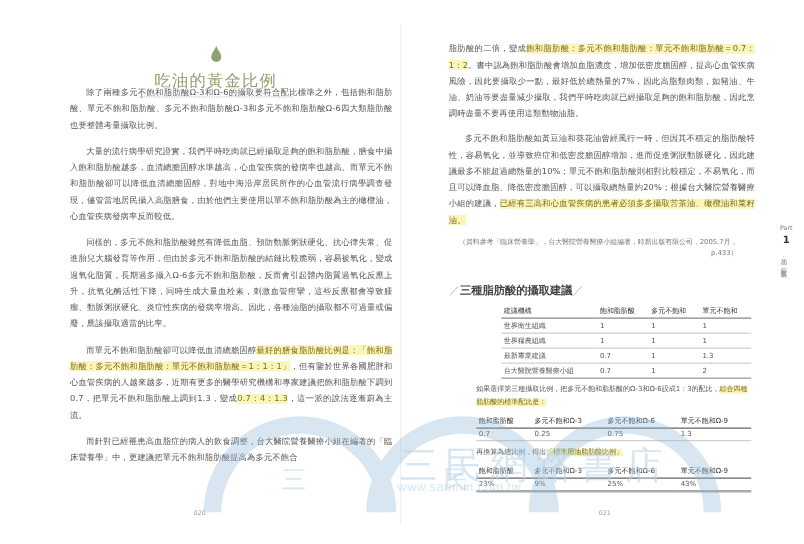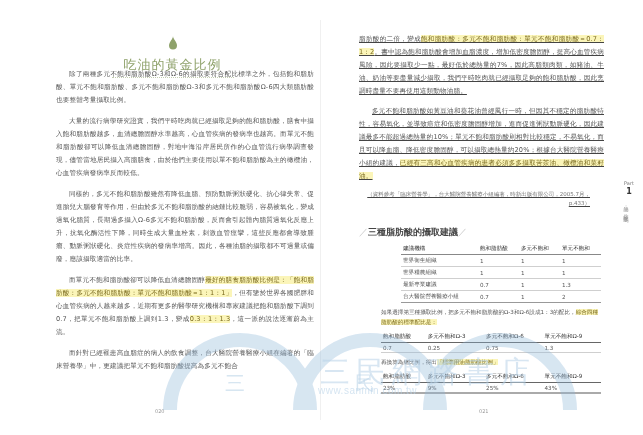--- a/index.html
+++ b/index.html
@@ -14,21 +14,21 @@
   .title-block { position: absolute; left: 0; top: 36px; width: 321px; text-align: center; padding-left: 24px; }
   .drop { width: 10px; height: 14px; margin: 0 auto 2px; }
   .title { font-family: "DejaVu Serif", "Liberation Serif", serif; font-size: 13px; color: #8fa26b; letter-spacing: 1px; }
   .title-rule { width: 122px; margin: 3px auto 0; border-top: 1px dotted #c2cdb0; }
 
   .para { font-size: 6.6px; line-height: 13px; color: #555; text-align: justify; letter-spacing: 0.15px; }
   .indent { text-indent: 13px; }
   .hl { background: #fbf5b9; color: #7a6a20; }
   .left-text { position: absolute; left: 56px; top: 68px; width: 258px; }
   .left-text .para { margin-bottom: 8px; }
-  .right-text { position: absolute; left: 359px; top: 33px; width: 245px; text-decoration: underline; }
+  .right-text { position: absolute; left: 359px; top: 33px; width: 245px; }
   .right-text .para { margin-bottom: 7px; }
 
   .citation { font-size: 5.5px; line-height: 9px; color: #777; text-align: right; padding-right: 14px; margin-top: 2px; }
 
   .part-tab { position: absolute; left: 623px; top: 180px; width: 12px; text-align: center; font-size: 5px; color: #777; }
   .part-num { font-size: 8px; font-weight: bold; color: #333; display: block; margin-top: 1px; }
   .part-vert { writing-mode: vertical-rl; font-size: 5px; color: #999; margin-top: 6px; letter-spacing: 1px; }
 
   .box { position: absolute; left: 381px; top: 226px; width: 220px; }
   .box-title { font-size: 9px; font-weight: bold; color: #444; position: relative; padding-left: 6px; margin-left: -28px; }
@@ -62,21 +62,21 @@
         <path d="M5 0 C5 3 9 6 9 9.5 A4 4 0 0 1 1 9.5 C1 6 5 3 5 0 Z" fill="#8fa26b"></path>
       </svg>
       <div class="title">吃油的黃金比例</div>
       <div class="title-rule"></div>
     </div>
 
     <div class="left-text">
       <p class="para indent">除了兩種多元不飽和脂肪酸Ω-3和Ω-6的攝取要符合配比標準之外，包括飽和脂肪酸、單元不飽和脂肪酸、多元不飽和脂肪酸Ω-3和多元不飽和脂肪酸Ω-6四大類脂肪酸也要整體考量攝取比例。</p>
       <p class="para indent">大量的流行病學研究證實，我們平時吃肉就已經攝取足夠的飽和脂肪酸，膳食中攝入飽和脂肪酸越多，血清總膽固醇水準越高，心血管疾病的發病率也越高。而單元不飽和脂肪酸卻可以降低血清總膽固醇，對地中海沿岸居民所作的心血管流行病學調查發現，儘管當地居民攝入高脂膳食，由於他們主要使用以單不飽和脂肪酸為主的橄欖油，心血管疾病發病率反而較低。</p>
       <p class="para indent">同樣的，多元不飽和脂肪酸雖然有降低血脂、預防動脈粥狀硬化、抗心律失常、促進胎兒大腦發育等作用，但由於多元不飽和脂肪酸的結鏈比較脆弱，容易被氧化，變成過氧化脂質，長期過多攝入Ω-6多元不飽和脂肪酸，反而會引起體內脂質過氧化反應上升，抗氧化酶活性下降，同時生成大量血栓素，刺激血管痙攣，這些反應都會導致腫瘤、動脈粥狀硬化、炎症性疾病的發病率增高。因此，各種油脂的攝取都不可過量或偏廢，應該攝取適當的比率。</p>
-      <p class="para indent"><span>而單元不飽和脂肪酸卻可以降低血清總膽固醇</span><span class="hl">最好的膳食脂肪酸比例是：「飽和脂肪酸：多元不飽和脂肪酸：單元不飽和脂肪酸＝1：1：1」</span><span>，但有鑒於世界各國肥胖和心血管疾病的人越來越多，近期有更多的醫學研究機構和專家建議把飽和脂肪酸下調到0.7，把單元不飽和脂肪酸上調到1.3，變成</span><span class="hl">0.3：1：1.3</span><span>，這一派的說法逐漸蔚為主流。</span></p>
+      <p class="para indent"><span>而單元不飽和脂肪酸卻可以降低血清總膽固醇</span><span class="hl">最好的膳食脂肪酸比例是：「飽和脂肪酸：多元不飽和脂肪酸：單元不飽和脂肪酸＝1：1：1」</span><span>，但有鑒於世界各國肥胖和心血管疾病的人越來越多，近期有更多的醫學研究機構和專家建議把飽和脂肪酸下調到0.7，把單元不飽和脂肪酸上調到1.3，變成</span><span class="hl">0.7：4：1.3</span><span>，這一派的說法逐漸蔚為主流。</span></p>
       <p class="para indent">而針對已經罹患高血脂症的病人的飲食調整，台大醫院營養醫療小組在編著的「臨床營養學」中，更建議把單元不飽和脂肪酸提高為多元不飽合</p>
     </div>
 
     <div class="folio folio-left">020</div>
   </div>
 
   <div class="page page-right"></div>
 
   <div class="right-text">
     <p class="para"><span>脂肪酸的二倍，變成</span><span class="hl">飽和脂肪酸：多元不飽和脂肪酸：單元不飽和脂肪酸＝0.7：1：2</span><span>。書中認為飽和脂肪酸會增加血脂濃度，增加低密度膽固醇，提高心血管疾病風險，因此要攝取少一點，最好低於總熱量的7%，因此高脂類肉類，如豬油、牛油、奶油等要盡量減少攝取，我們平時吃肉就已經攝取足夠的飽和脂肪酸，因此烹調時盡量不要再使用這類動物油脂。</span></p>

